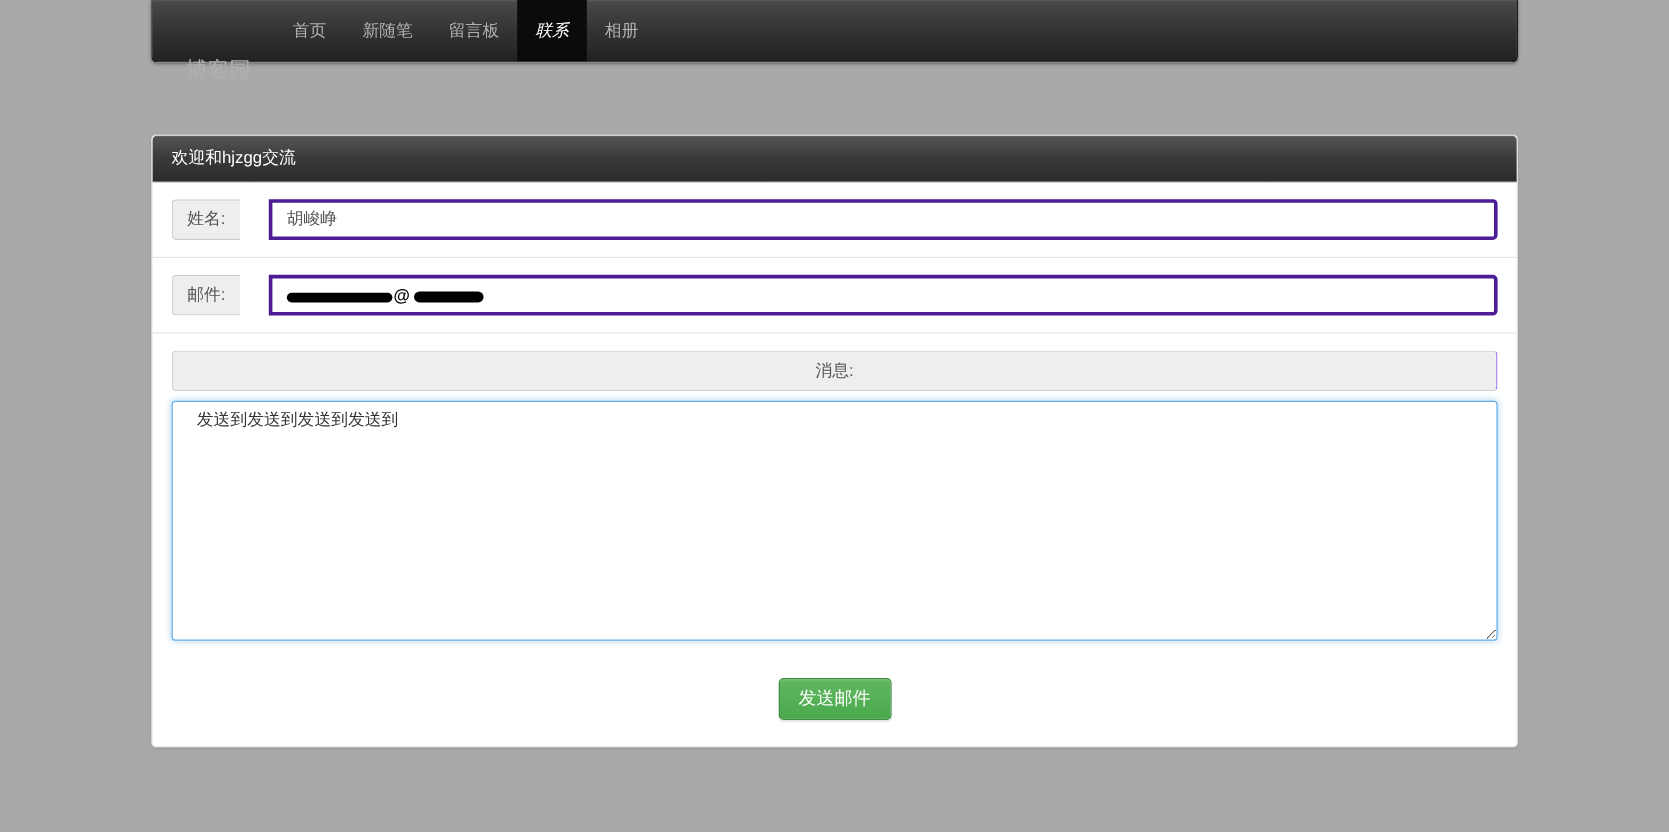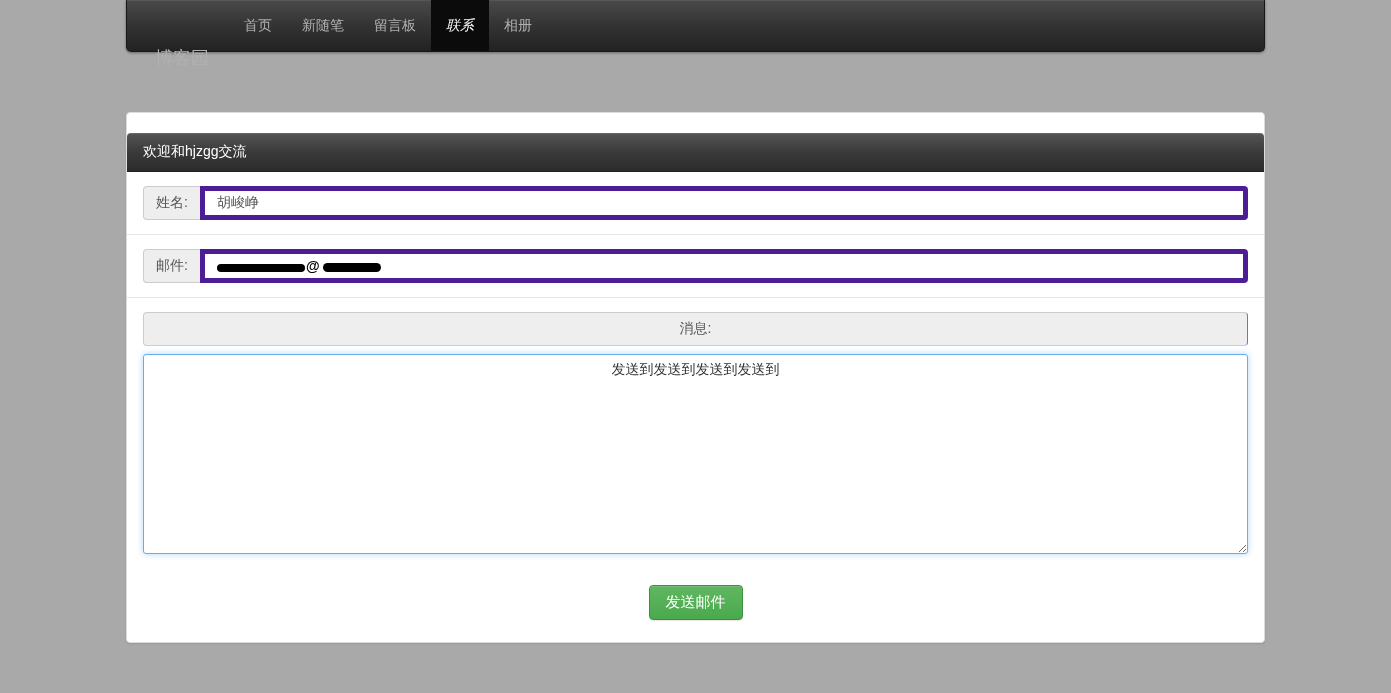--- a/index.html
+++ b/index.html
@@ -60,74 +60,73 @@
       box-shadow: 0 1px 2px rgba(0,0,0,0.1);
     }
     .panel-header {
       background: linear-gradient(to bottom, #555555 0%, #3a3a3a 50%, #2b2b2b 100%);
       color: #ffffff;
       padding: 10px 16px;
       font-size: 14px;
       border-radius: 4px 4px 0 0;
       border-bottom: 1px solid #222;
       box-shadow: inset 0 1px 0 rgba(255,255,255,0.12);
-      margin-top: 20px;
     }
     .panel-body { }
     .form-row {
       padding: 14px 16px;
       border-bottom: 1px solid #e6e6e6;
     }
     .form-row:last-of-type { border-bottom: none; }
     .input-group {
       display: flex;
       width: 100%;
+      gap: 24px;
     }
     .input-addon {
       background: #eeeeee;
       border: 1px solid #cccccc;
       border-right: none;
       color: #555555;
       padding: 7px 12px;
       font-size: 14px;
       border-radius: 4px 0 0 4px;
       min-width: 56px;
       text-align: center;
       display: flex;
       align-items: center;
       justify-content: center;
     }
     .input-field {
       flex: 1;
-      border: 5px solid #4c1d95;
+      border: 3px solid #4c1d95;
       padding: 7px 12px;
       font-size: 14px;
       border-radius: 0 4px 4px 0;
       color: #555;
       outline: none;
       height: 34px;
     }
     .input-addon.standalone {
       border-right: 1px solid #8b5cf6;
       border-radius: 4px;
     }
     .textarea-wrap { padding: 0 16px 14px; }
     .textarea {
       width: 100%;
       height: 200px;
       border: 1px solid #66afe9;
       border-radius: 3px;
-      padding: 6px 8px;
+      padding: 6px 20px;
       font-size: 14px;
       font-family: inherit;
       outline: none;
       resize: both;
       box-shadow: 0 0 6px rgba(102,175,233,0.5);
       color: #333;
-      text-align: center;
     }
     .btn-row {
       padding: 14px 16px 22px;
       text-align: center;
     }
     .btn {
       background: linear-gradient(to bottom, #5fb760 0%, #4ba94d 100%);
       border: 1px solid #3e8f3e;
       color: #ffffff;
       padding: 7px 16px;

